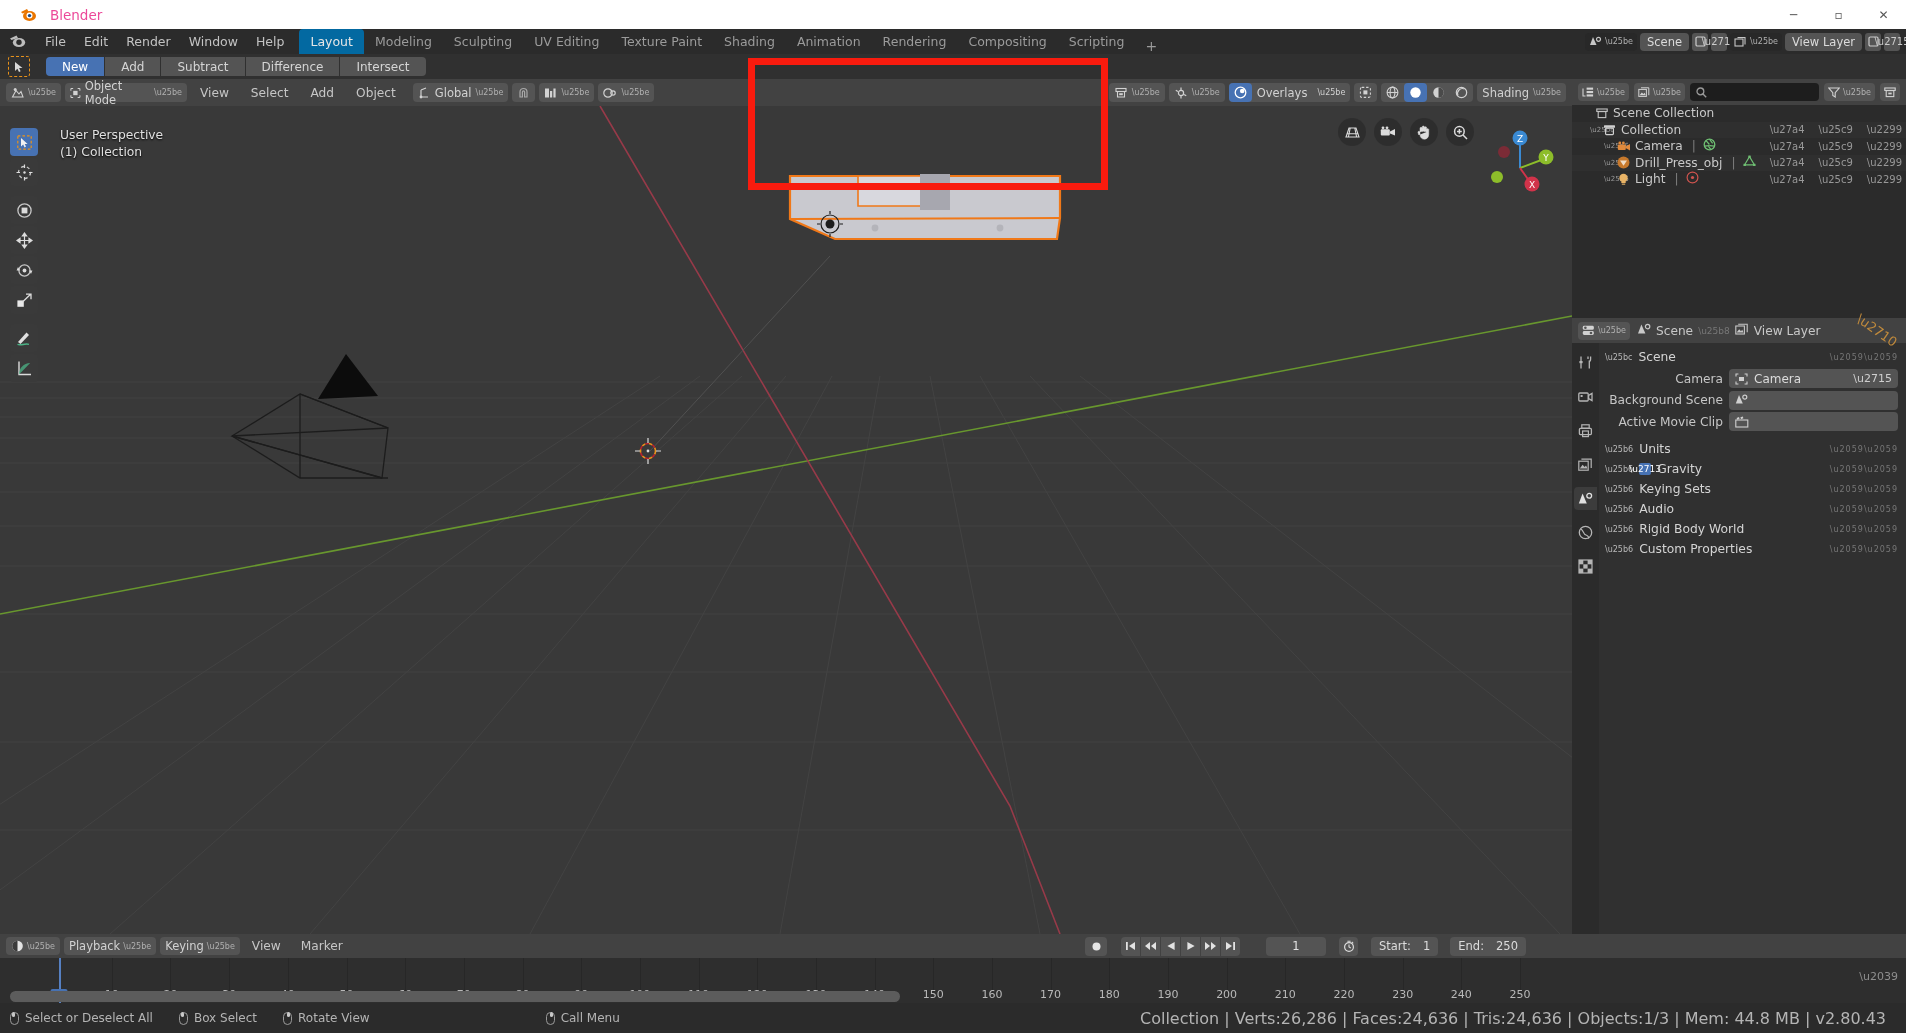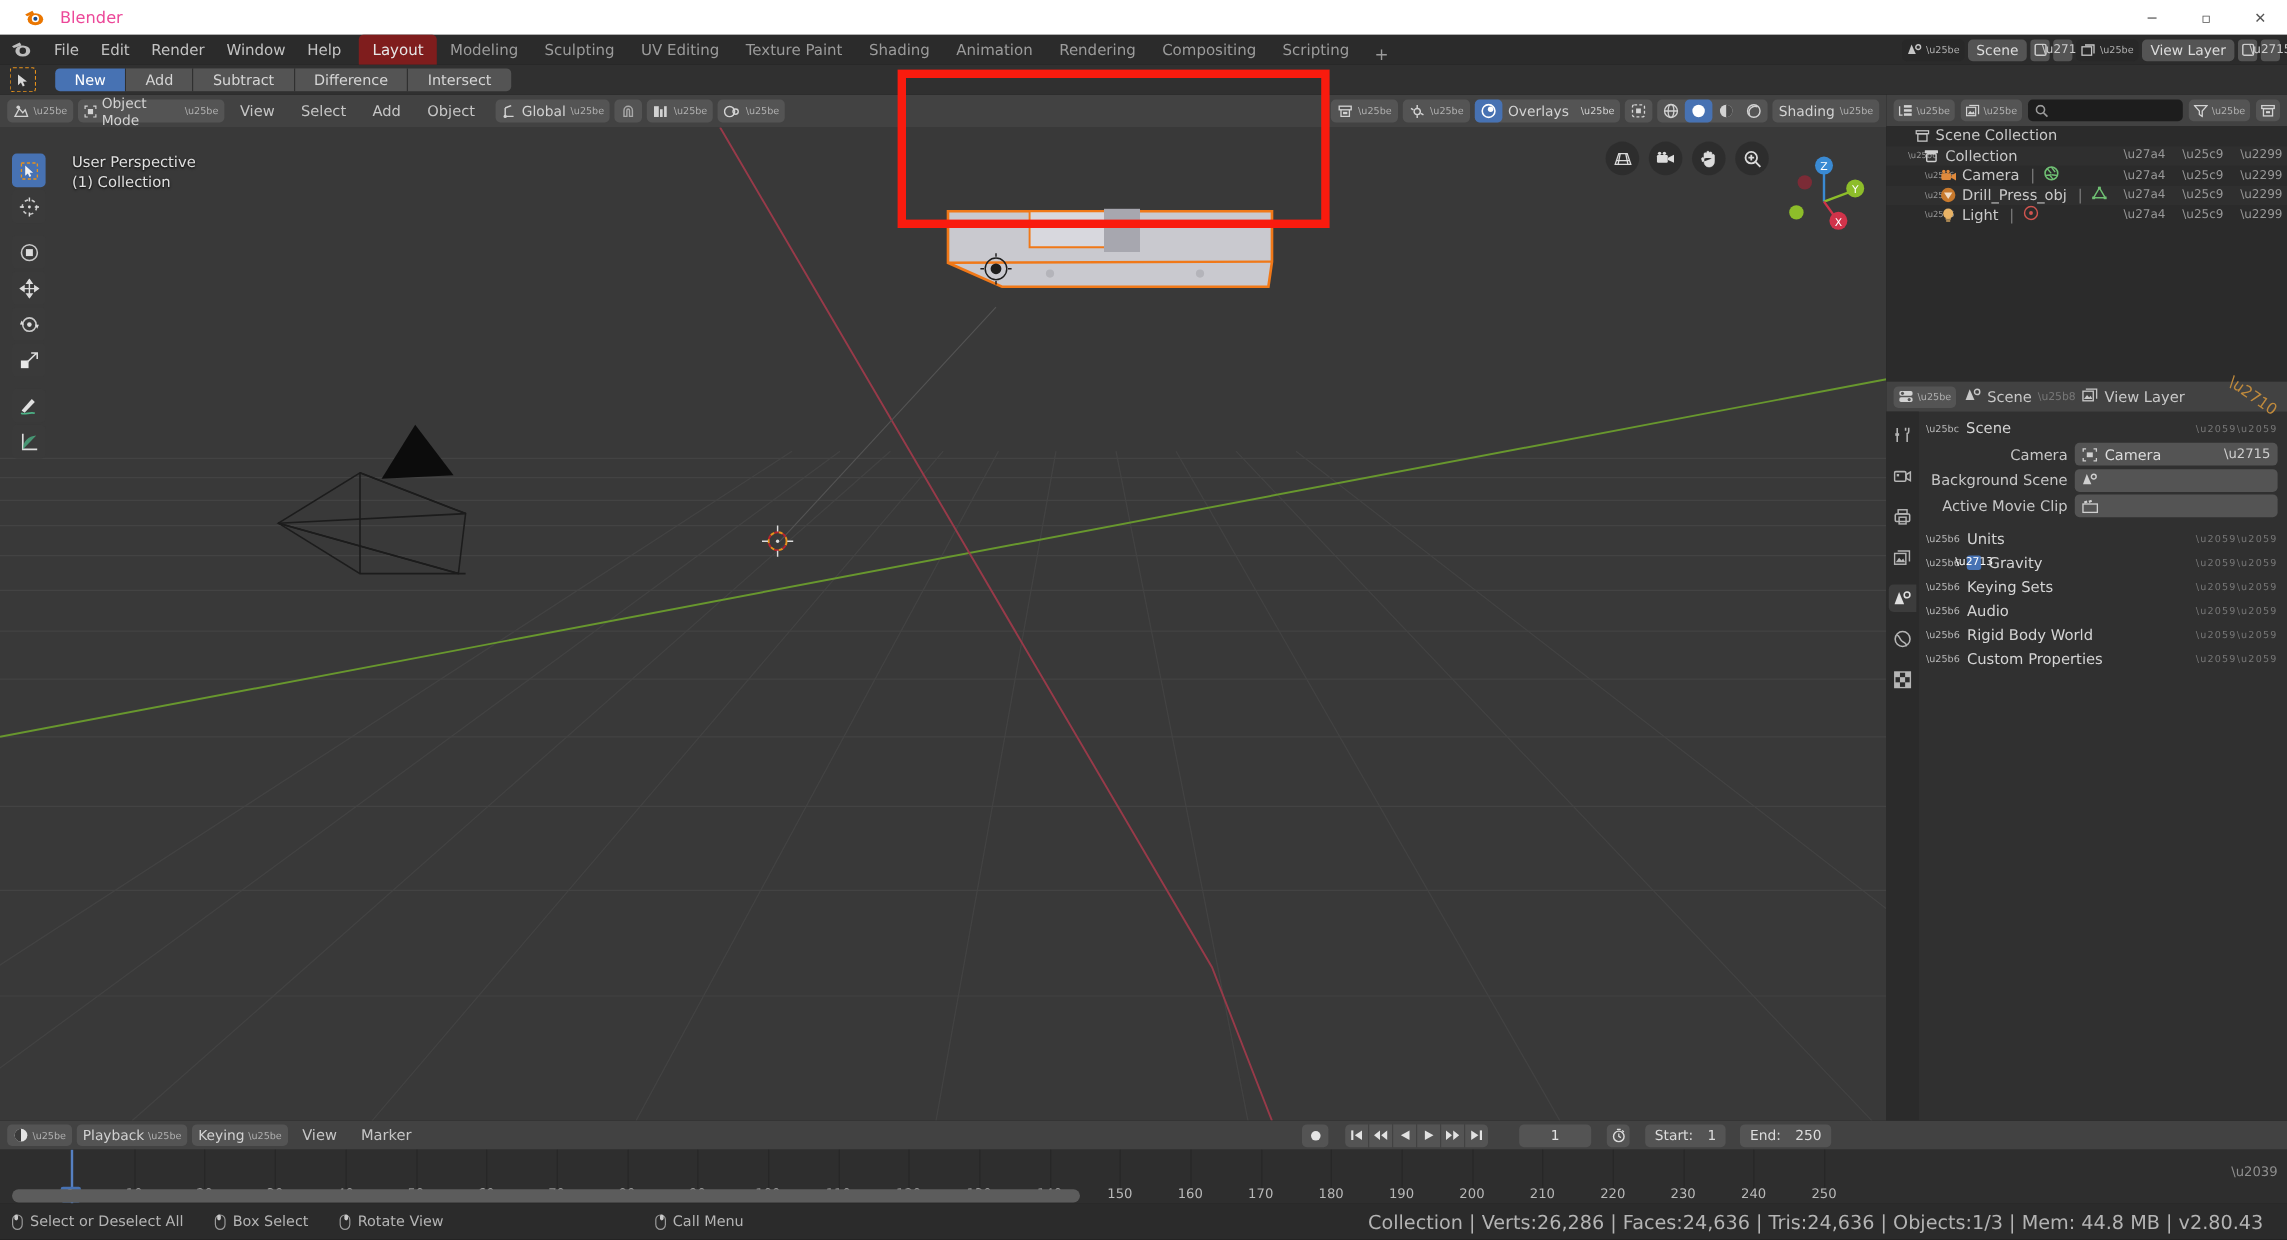--- a/index.html
+++ b/index.html
@@ -29,21 +29,21 @@
     position:absolute; left:0; top:29px; width:1906px; height:25px;
     background:#2b2b2b; display:flex; align-items:center;
   }
   .blogo{ width:22px; height:18px; margin:0 6px 0 8px; position:relative; }
   .menu-item{ padding:3px 9px; color:#c3c3c3; font-size:12.5px; cursor:default; }
   .wstabs{ display:flex; align-items:flex-end; height:25px; margin-left:6px; }
   .wstab{
     padding:4px 11px 5px; font-size:12.5px; color:#9b9b9b;
     border-radius:4px 4px 0 0; height:25px; display:flex; align-items:center;
   }
-  .wstab.active{ background:#7f1d1d; color:#e6e6e6; }
+  .wstab.active{ background:#0369a1; color:#e6e6e6; }
   .wstab-plus{ padding:0 10px; color:#9b9b9b; font-size:14px; }
   .topbar-right{ margin-left:auto; display:flex; align-items:center; gap:3px; padding-right:6px; }
   .tbr-box{
     background:#282828; border-radius:4px; height:18px; display:flex; align-items:center;
     padding:0 4px; color:#c3c3c3; font-size:11.5px; gap:3px;
   }
   .tbr-field{
     background:#545454; border-radius:4px; height:18px; display:flex; align-items:center;
     padding:0 7px; color:#dcdcdc; font-size:11.5px; gap:5px;
   }

